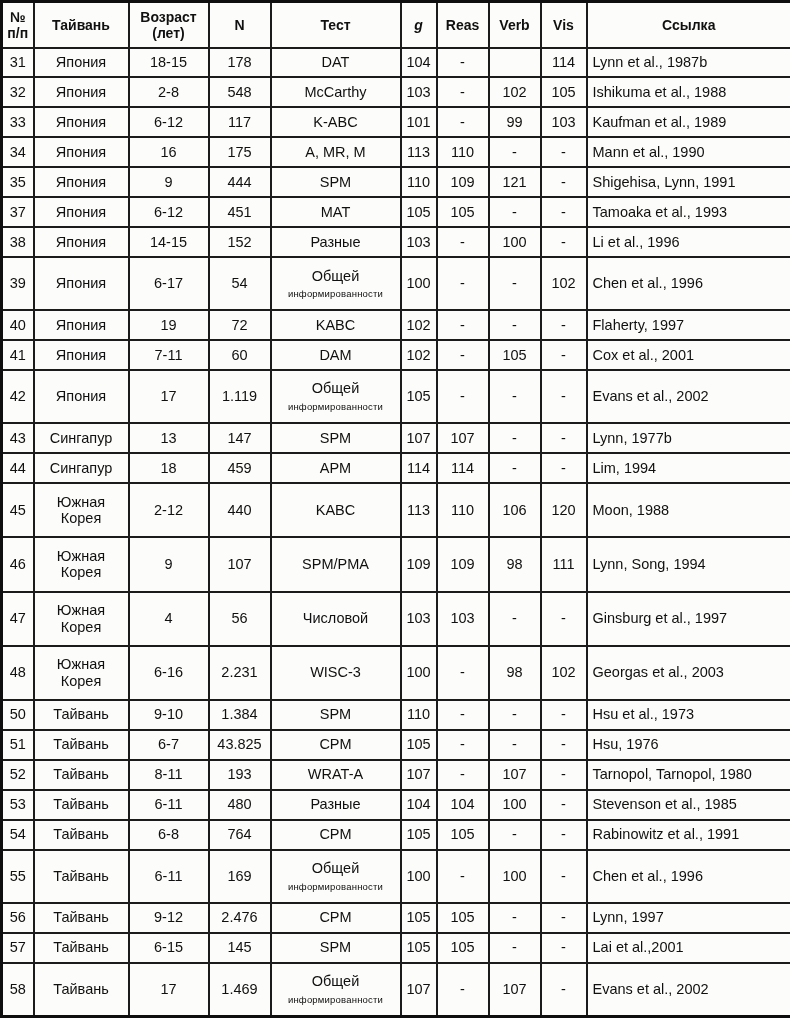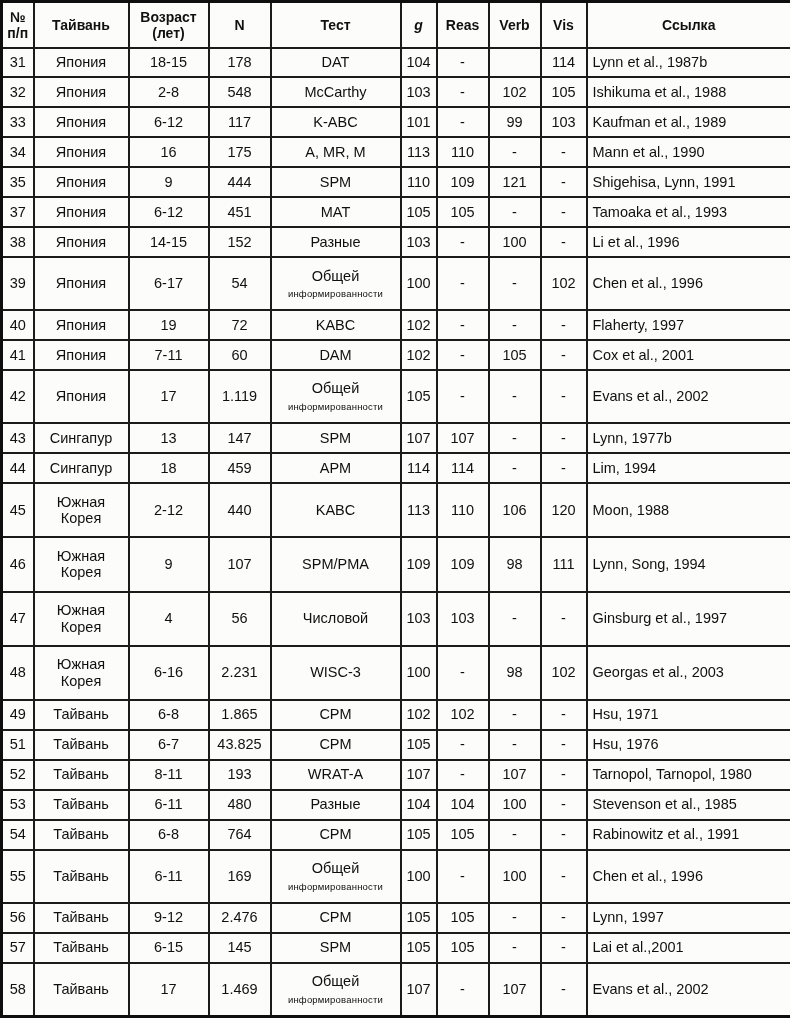--- a/index.html
+++ b/index.html
@@ -315,30 +315,30 @@
           <td class="col-age">6-16</td>
           <td class="col-n">2.231</td>
           <td class="col-test">WISC-3</td>
           <td class="col-g">100</td>
           <td class="col-reas">-</td>
           <td class="col-verb">98</td>
           <td class="col-vis">102</td>
           <td class="col-ref">Georgas et al., 2003</td>
         </tr>
         <tr>
-          <td class="col-num">49</td>
-          <td class="col-country">Тайвань</td>
-          <td class="col-age">6-8</td>
-          <td class="col-n">1.865</td>
-          <td class="col-test">CPM</td>
-          <td class="col-g">102</td>
-          <td class="col-reas">102</td>
-          <td class="col-verb">-</td>
-          <td class="col-vis">-</td>
-          <td class="col-ref">Hsu, 1971</td>
+          <td class="col-num">50</td>
+          <td class="col-country">Тайвань</td>
+          <td class="col-age">9-10</td>
+          <td class="col-n">1.384</td>
+          <td class="col-test">SPM</td>
+          <td class="col-g">110</td>
+          <td class="col-reas">-</td>
+          <td class="col-verb">-</td>
+          <td class="col-vis">-</td>
+          <td class="col-ref">Hsu et al., 1973</td>
         </tr>
         <tr>
           <td class="col-num">51</td>
           <td class="col-country">Тайвань</td>
           <td class="col-age">6-7</td>
           <td class="col-n">43.825</td>
           <td class="col-test">CPM</td>
           <td class="col-g">105</td>
           <td class="col-reas">-</td>
           <td class="col-verb">-</td>

